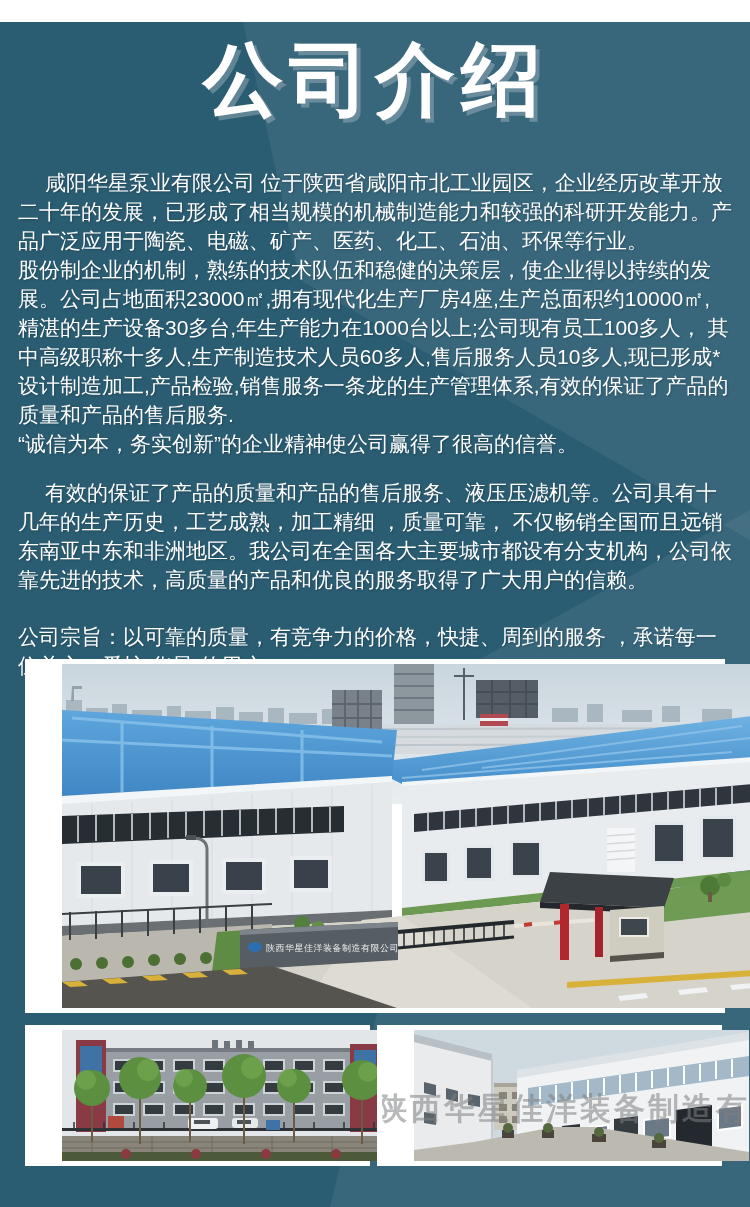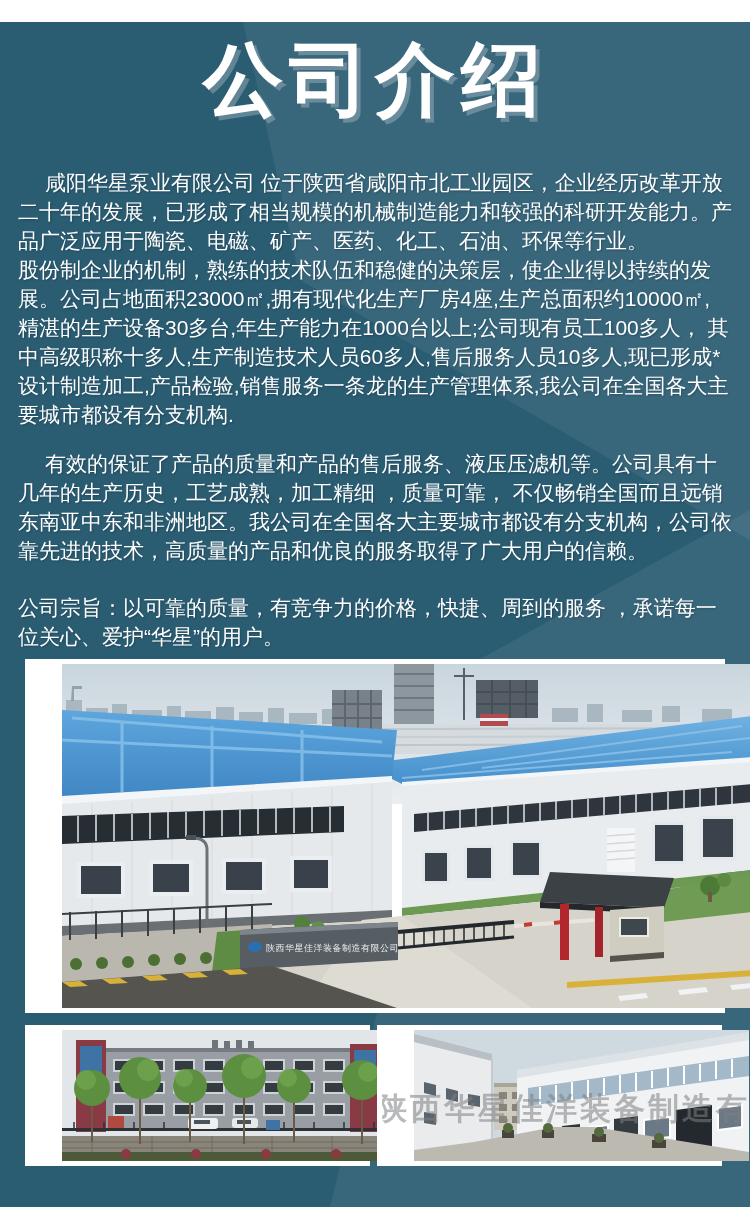--- a/index.html
+++ b/index.html
@@ -43,21 +43,22 @@
 <div class="page">
 
   <div class="top-strip"></div>
   <div class="shard s1"></div>
   <div class="shard s2"></div>
 
   <div class="page-title">公司介绍</div>
 
   <div class="intro">
     <p class="indent">咸阳华星泵业有限公司  位于陕西省咸阳市北工业园区，企业经历改革开放二十年的发展，已形成了相当规模的机械制造能力和较强的科研开发能力。产品广泛应用于陶瓷、电磁、矿产、医药、化工、石油、环保等行业。</p>
-    <p>股份制企业的机制，熟练的技术队伍和稳健的决策层，使企业得以持续的发展。公司占地面积23000㎡,拥有现代化生产厂房4座,生产总面积约10000㎡, 精湛的生产设备30多台,年生产能力在1000台以上;公司现有员工100多人， 其中高级职称十多人,生产制造技术人员60多人,售后服务人员10多人,现已形成*设计制造加工,产品检验,销售服务一条龙的生产管理体系,我公司在全国各大主要城市都设有分支机构.</p>
+    <p>股份制企业的机制，熟练的技术队伍和稳健的决策层，使企业得以持续的发展。公司占地面积23000㎡,拥有现代化生产厂房4座,生产总面积约10000㎡, 精湛的生产设备30多台,年生产能力在1000台以上;公司现有员工100多人， 其中高级职称十多人,生产制造技术人员60多人,售后服务人员10多人,现已形成*设计制造加工,产品检验,销售服务一条龙的生产管理体系,有效的保证了产品的质量和产品的售后服务.</p>
+    <p>“诚信为本，务实创新”的企业精神使公司赢得了很高的信誉。</p>
     <p class="indent">有效的保证了产品的质量和产品的售后服务、液压压滤机等。公司具有十几年的生产历史，工艺成熟，加工精细 ，质量可靠， 不仅畅销全国而且远销东南亚中东和非洲地区。我公司在全国各大主要城市都设有分支机构，公司依靠先进的技术，高质量的产品和优良的服务取得了广大用户的信赖。</p>
     <p class="mission">公司宗旨：以可靠的质量，有竞争力的价格，快捷、周到的服务 ，承诺每一位关心、爱护“华星”的用户。</p>
   </div>
 
   <div class="photo photo-main">
     <div class="ph-inner">
     <svg width="690" height="344" viewBox="0 0 690 344">
       <defs>
         <linearGradient id="sky" x1="0" y1="0" x2="0" y2="1">
           <stop offset="0" stop-color="#c9d5dd"></stop>

